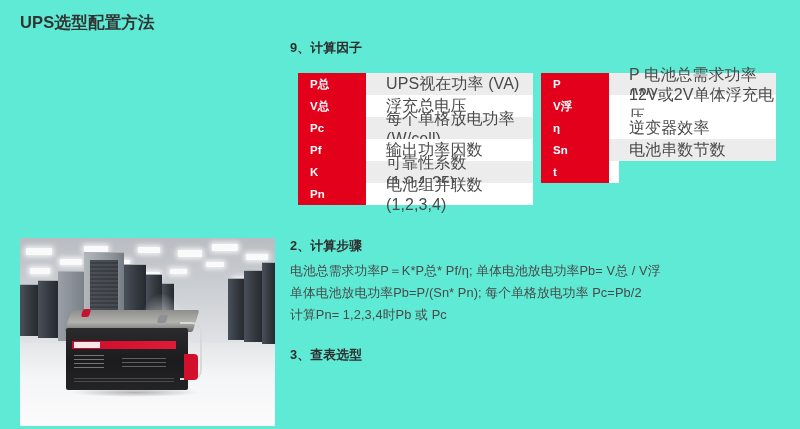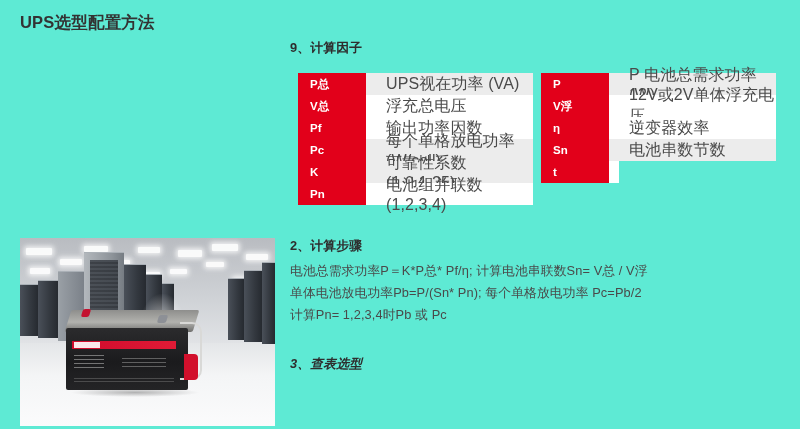--- a/index.html
+++ b/index.html
@@ -195,29 +195,29 @@
         <div class="frow alt">
           <div class="sym">P总</div>
           <div class="gap"></div>
           <div class="desc">UPS视在功率 (VA)</div>
         </div>
         <div class="frow">
           <div class="sym">V总</div>
           <div class="gap"></div>
           <div class="desc">浮充总电压</div>
         </div>
+        <div class="frow alt">
+          <div class="sym">Pc</div>
+          <div class="gap"></div>
+          <div class="desc">每个单格放电功率 (W/cell)</div>
+        </div>
         <div class="frow">
           <div class="sym">Pf</div>
           <div class="gap"></div>
           <div class="desc">输出功率因数</div>
-        </div>
-        <div class="frow alt">
-          <div class="sym">Pc</div>
-          <div class="gap"></div>
-          <div class="desc">每个单格放电功率 (W/cell)</div>
         </div>
         <div class="frow alt">
           <div class="sym">K</div>
           <div class="gap"></div>
           <div class="desc">可靠性系数 (1.0,1.25)</div>
         </div>
         <div class="frow">
           <div class="sym">Pn</div>
           <div class="gap"></div>
           <div class="desc">电池组并联数 (1,2,3,4)</div>
@@ -249,24 +249,24 @@
           <div class="sym">t</div>
           <div class="gap"></div>
         </div>
       </div>
 
     </div>
 
     <div class="block" style="top:238px;">
       <div class="sec-title">2、计算步骤</div>
       <div class="body">
-        <div>电池总需求功率P＝K*P总* Pf/η; 计算电池串联数Sn= V总 / V浮</div>
+        <div>电池总需求功率P＝K*P总* Pf/η; 单体电池放电功率Pb= V总 / V浮</div>
         <div>单体电池放电功率Pb=P/(Sn* Pn); 每个单格放电功率 Pc=Pb/2</div>
         <div>计算Pn= 1,2,3,4时Pb 或 Pc</div>
       </div>
     </div>
 
-    <div class="block" style="top:356px;font-style:italic;">
+    <div class="block" style="top:347px;">
       <div class="sec-title">3、查表选型</div>
     </div>
 
   </div>
 </div>
 
 </body></html>

